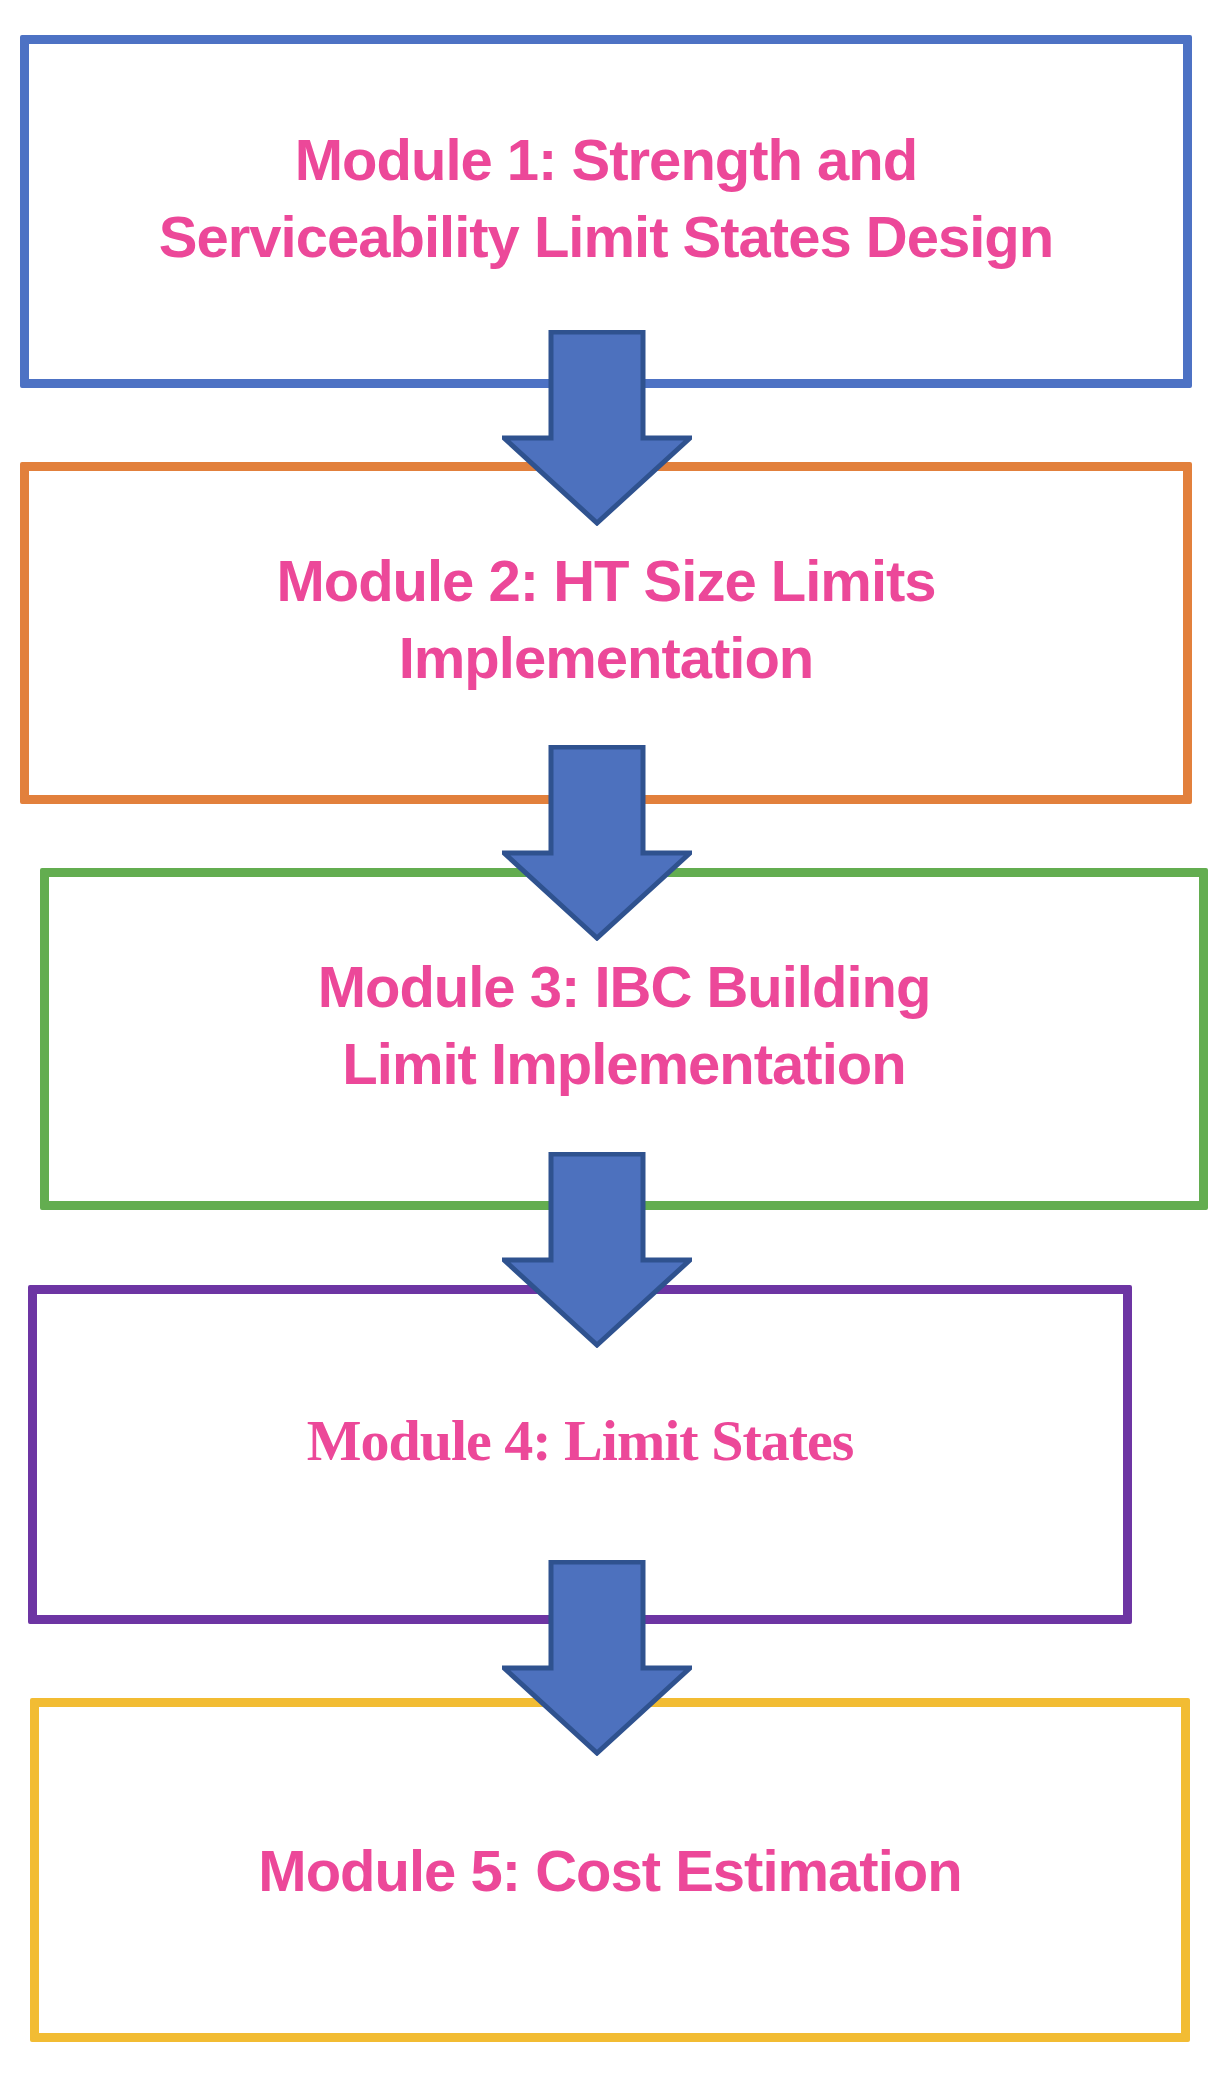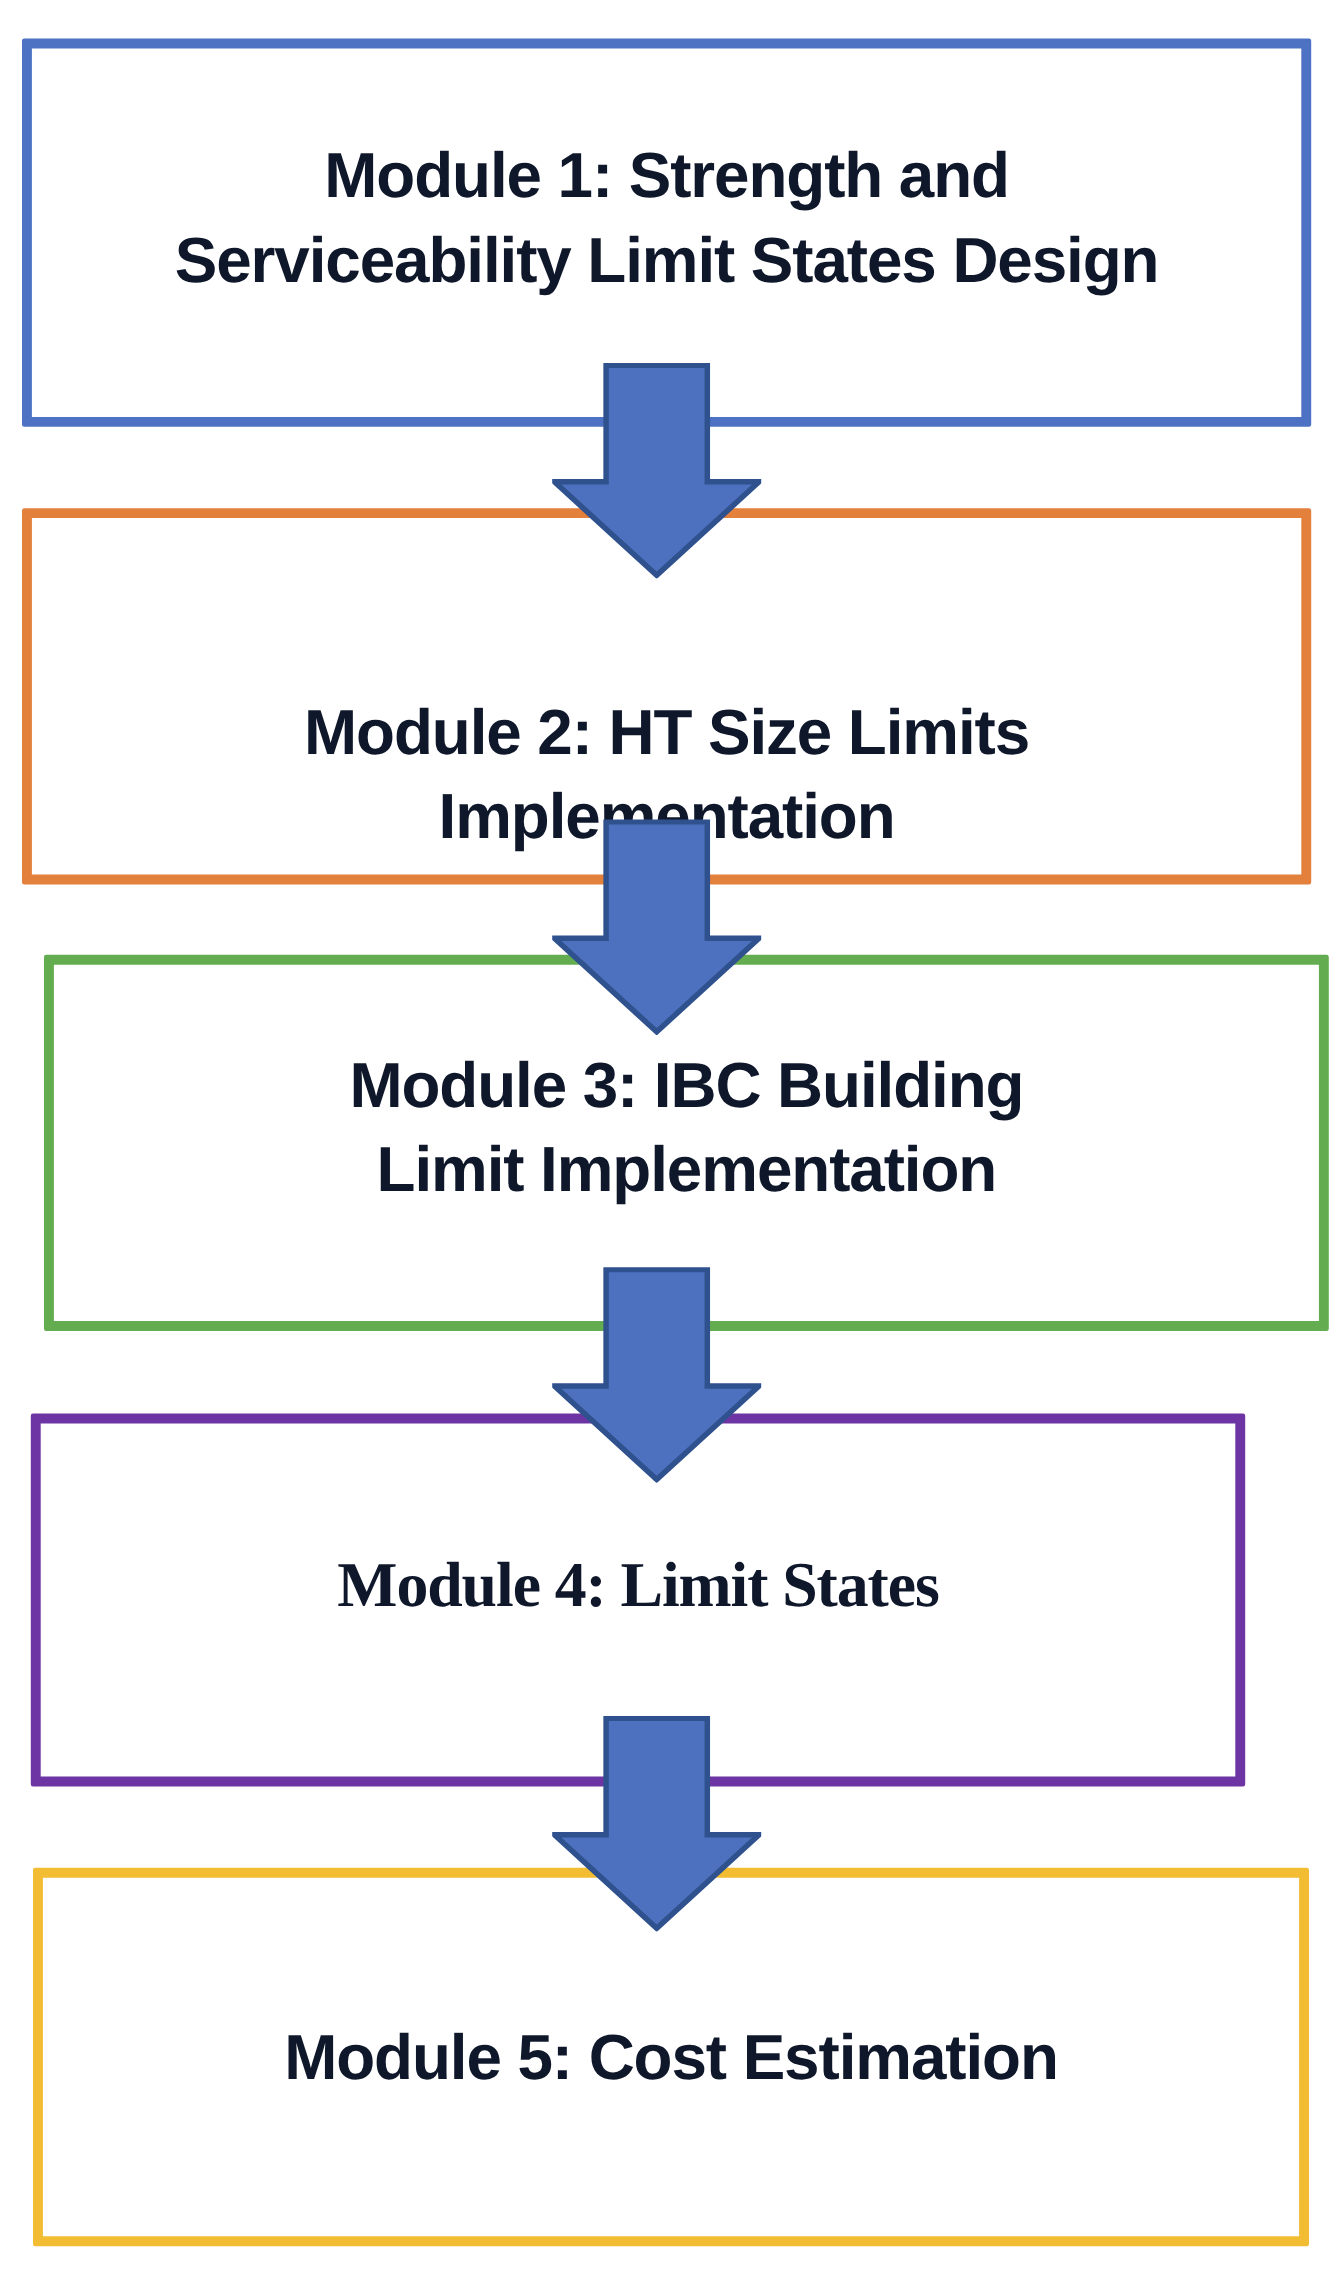--- a/index.html
+++ b/index.html
@@ -26,21 +26,21 @@
     justify-content: center;
     box-sizing: border-box;
     z-index: 1;
   }
   .module-label {
     text-align: center;
     font-weight: 700;
     font-size: 58px;
     line-height: 77px;
     letter-spacing: -1px;
-    color: #0f172a;
+    color: #ec4899;
     transform: translateY(-14px);
     white-space: nowrap;
   }
   .flow-arrow {
     position: absolute;
     width: 190px;
     height: 196px;
     z-index: 2;
   }
   .flow-arrow svg {
@@ -54,21 +54,21 @@
 
 <div id="canvas">
 
   <div class="module-box" style="left: 20px; top: 35px; width: 1172px; height: 353px; border-color: rgb(77, 114, 196);">
     <div class="module-label">
       <div>Module 1: Strength and</div>
       <div>Serviceability Limit States Design</div>
     </div>
   </div>
 
-  <div class="module-box" style="left: 20px; top: 462px; width: 1172px; height: 342px; border-color: rgb(226, 128, 60); align-items: flex-end;">
+  <div class="module-box" style="left: 20px; top: 462px; width: 1172px; height: 342px; border-color: rgb(226, 128, 60);">
     <div class="module-label">
       <div>Module 2: HT Size Limits</div>
       <div>Implementation</div>
     </div>
   </div>
 
   <div class="module-box" style="left: 40px; top: 868px; width: 1168px; height: 342px; border-color: rgb(99, 173, 80);">
     <div class="module-label">
       <div>Module 3: IBC Building</div>
       <div>Limit Implementation</div>

